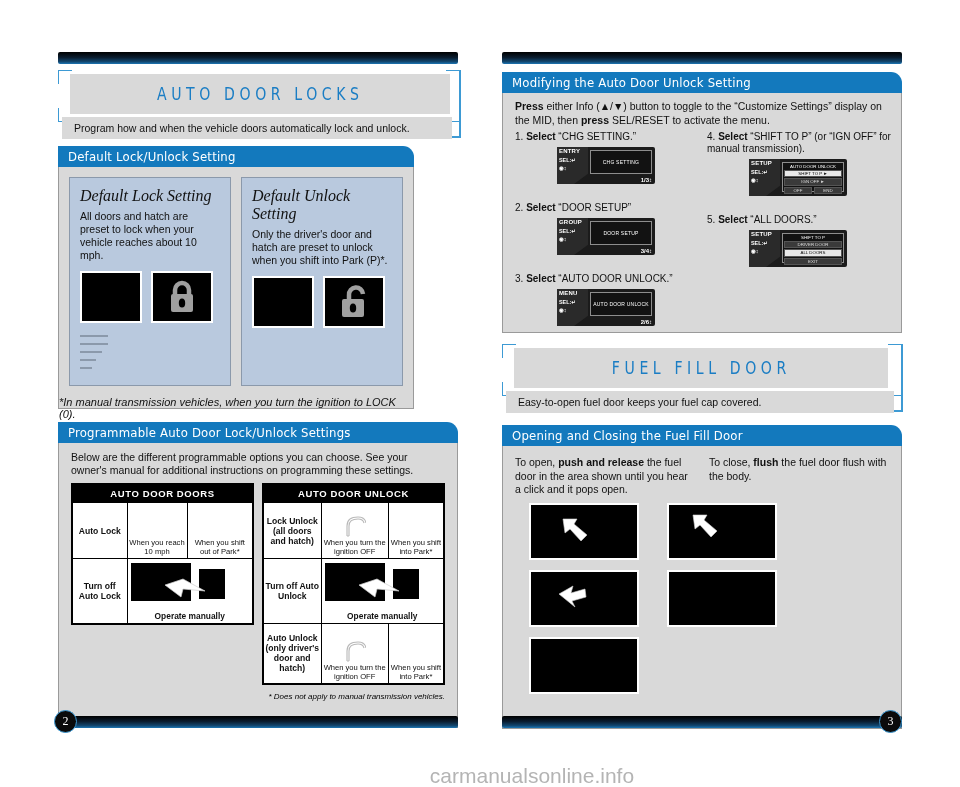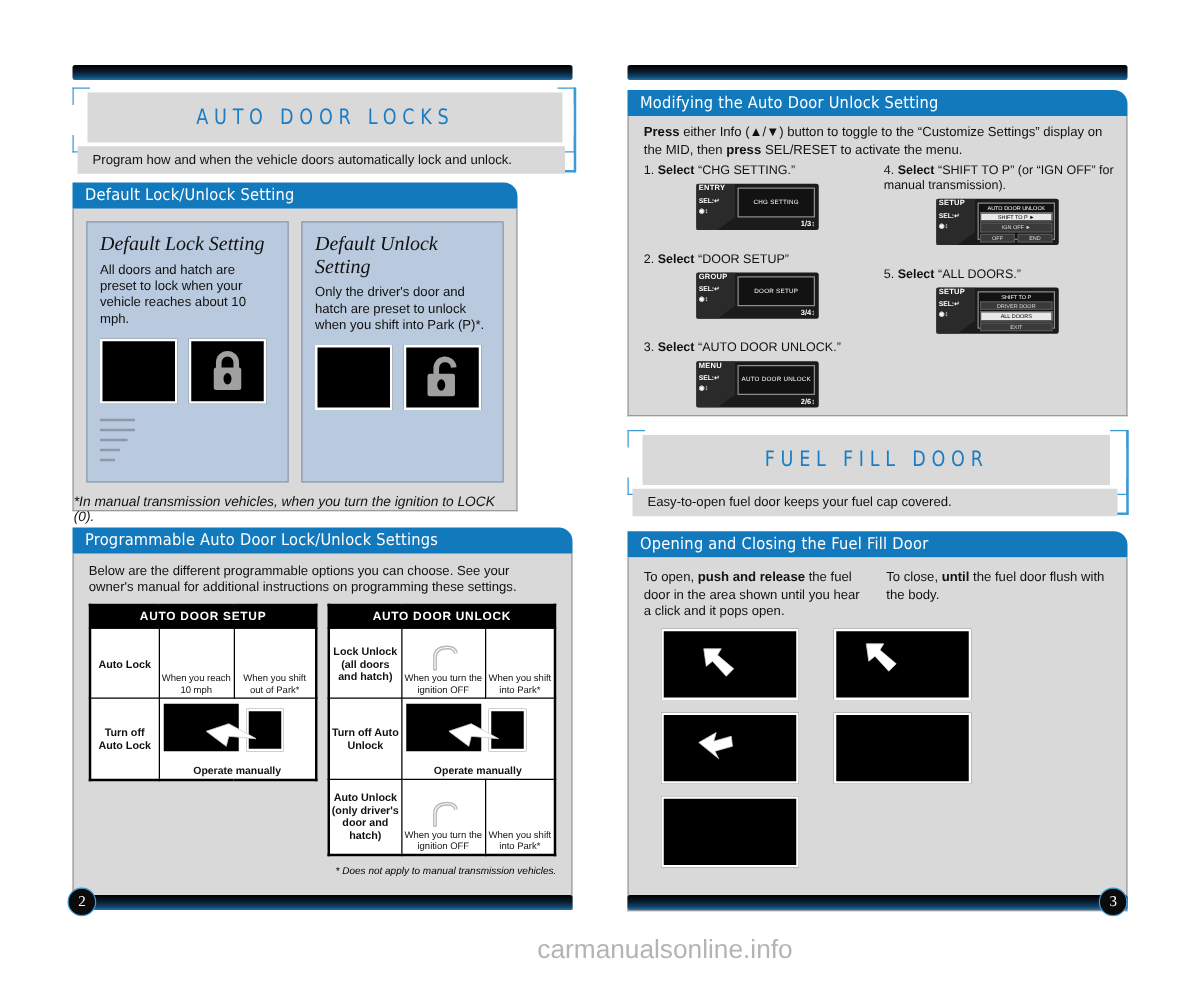--- a/index.html
+++ b/index.html
@@ -177,21 +177,21 @@
     background: #0b0b0b; border: 1.5px solid #3d9ad4;
     color:#fff; font-size: 12px; display:flex; align-items:center; justify-content:center;
     font-family: "Liberation Serif", serif;
   }
 
   .watermark {
     position:absolute; left:0; top: 748px; width: 960px;
     text-align: center; color:#b4b4b4; font-size: 21px;
     font-family: "Liberation Sans", sans-serif;
   }
-  .wm-inner { padding-left: 104px; }
+  .wm-inner { padding-left: 104px; margin-top: 16px; }
 </style>
 </head>
 <body>
 
 <div class="page">
 
   <div class="half half-left">
 
     <div class="bar bar-top-l"></div>
 
@@ -268,21 +268,21 @@
         <span>Programmable Auto Door Lock/Unlock Settings</span>
       </div>
       <div class="panel-body" style="height:285px;">
         <div class="intro">Below are the different programmable options you can choose. See your owner's manual for additional instructions on programming these settings.</div>
 
         <div class="tables">
 
           <table class="grid" style="width:183px;">
             <tbody>
                 <tr>
-              <th class="hdr" colspan="3">AUTO DOOR SETUP</th>
+              <th class="hdr" colspan="3">AUTO DOOR DOORS</th>
             </tr>
             <tr style="height:56px;">
               <td class="rowlabel" style="width:55px;">Auto Lock</td>
               <td>When you reach 10 mph</td>
               <td>When you shift out of Park*</td>
             </tr>
             <tr style="height:56px;">
               <td class="rowlabel">Turn off Auto Lock</td>
               <td colspan="2">
                 <div class="manual-art">
@@ -503,21 +503,21 @@
     <div class="panel" style="left:22px; top:425px; width:400px;">
       <div class="panel-head">
         <span>Opening and Closing the Fuel Fill Door</span>
       </div>
       <div class="panel-body" style="height:283px;">
         <div class="fuel-text">
           <div>
             <span>To open, </span><b>push and release</b><span> the fuel door in the area shown until you hear a click and it pops open.</span>
           </div>
           <div>
-            <span>To close, </span><b>until</b><span> the fuel door flush with the body.</span>
+            <span>To close, </span><b>flush</b><span> the fuel door flush with the body.</span>
           </div>
         </div>
 
         <div class="fuel-imgs">
           <div class="fuel-col">
             <div class="fuel-photo" style="width:110px;height:57px;">
               <svg width="30" height="26" viewBox="0 0 30 26" style="position:absolute;left:30px;top:12px;" aria-hidden="true">
                 <polygon points="2,2 16,2 13,7 26,18 20,24 9,12 4,16" fill="#ffffff" stroke="#d0d0d0" stroke-width="0.6"></polygon>
               </svg>
             </div>

